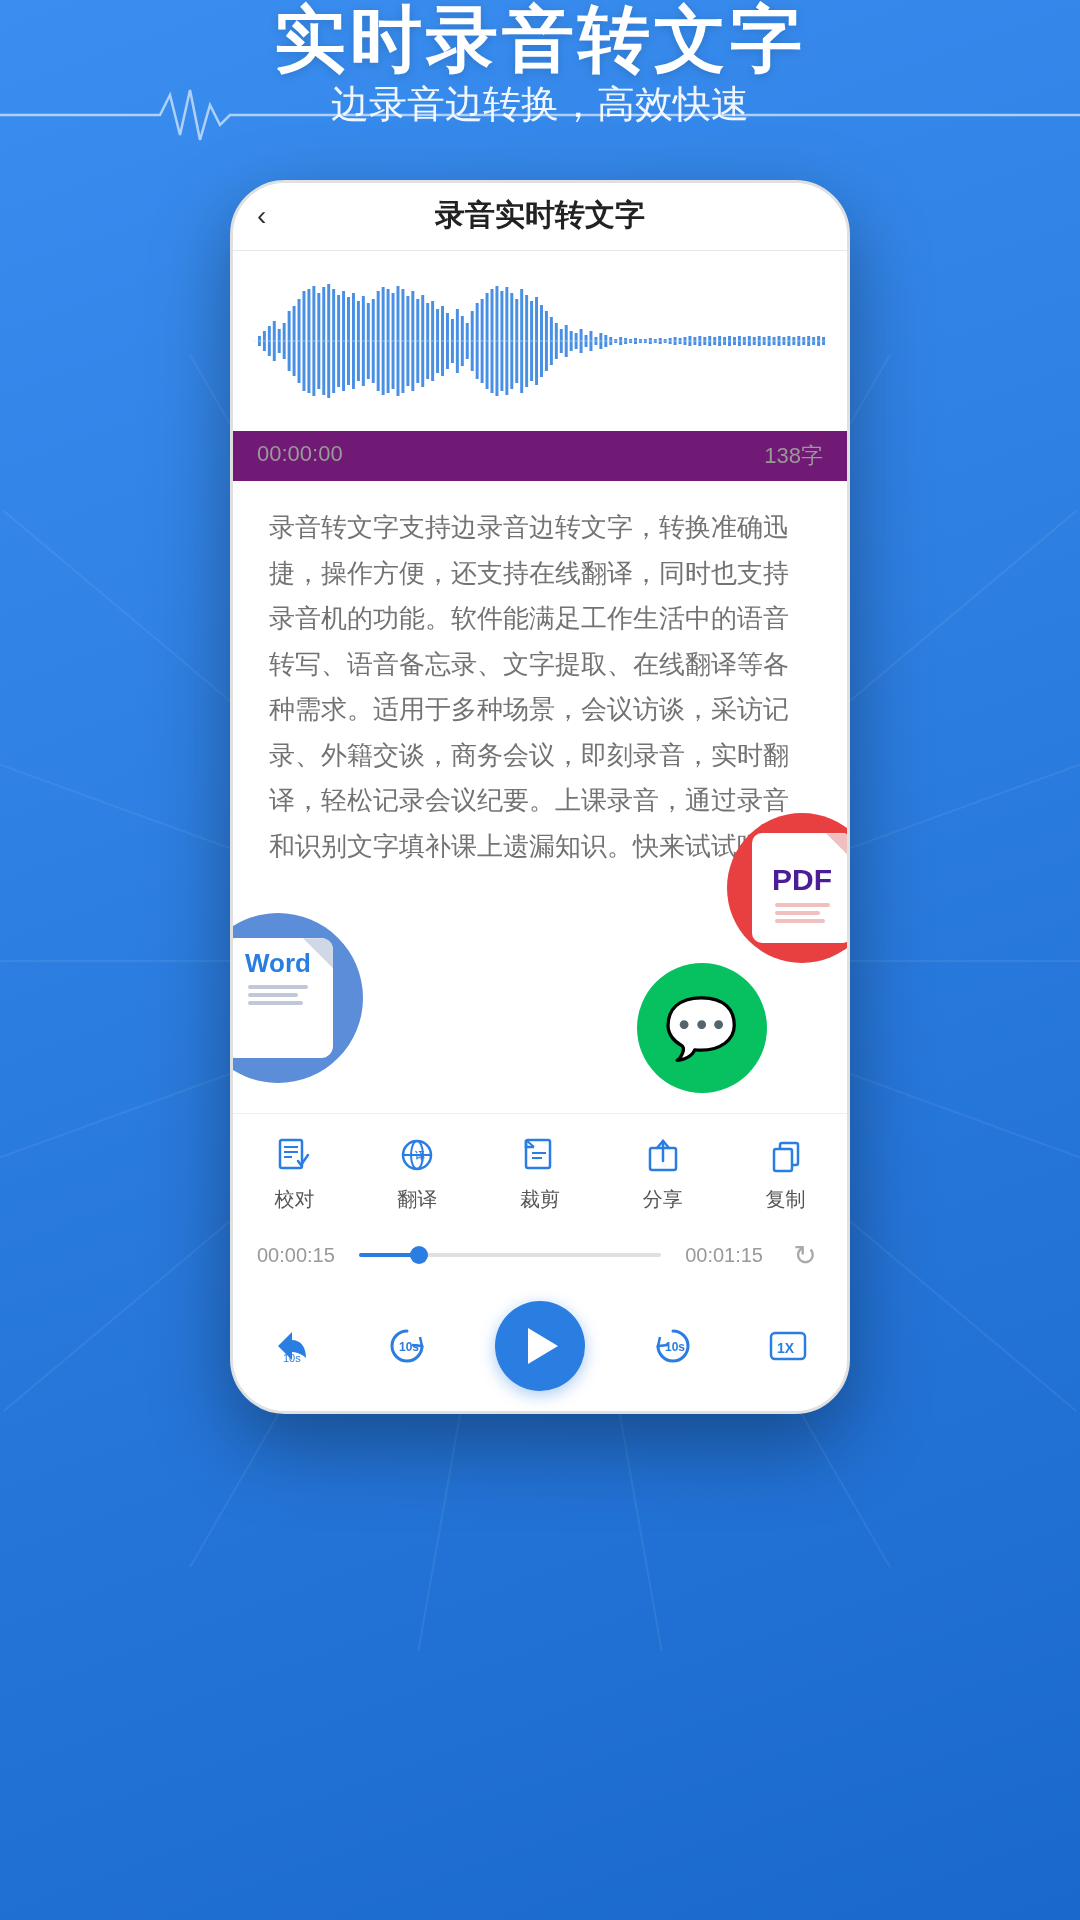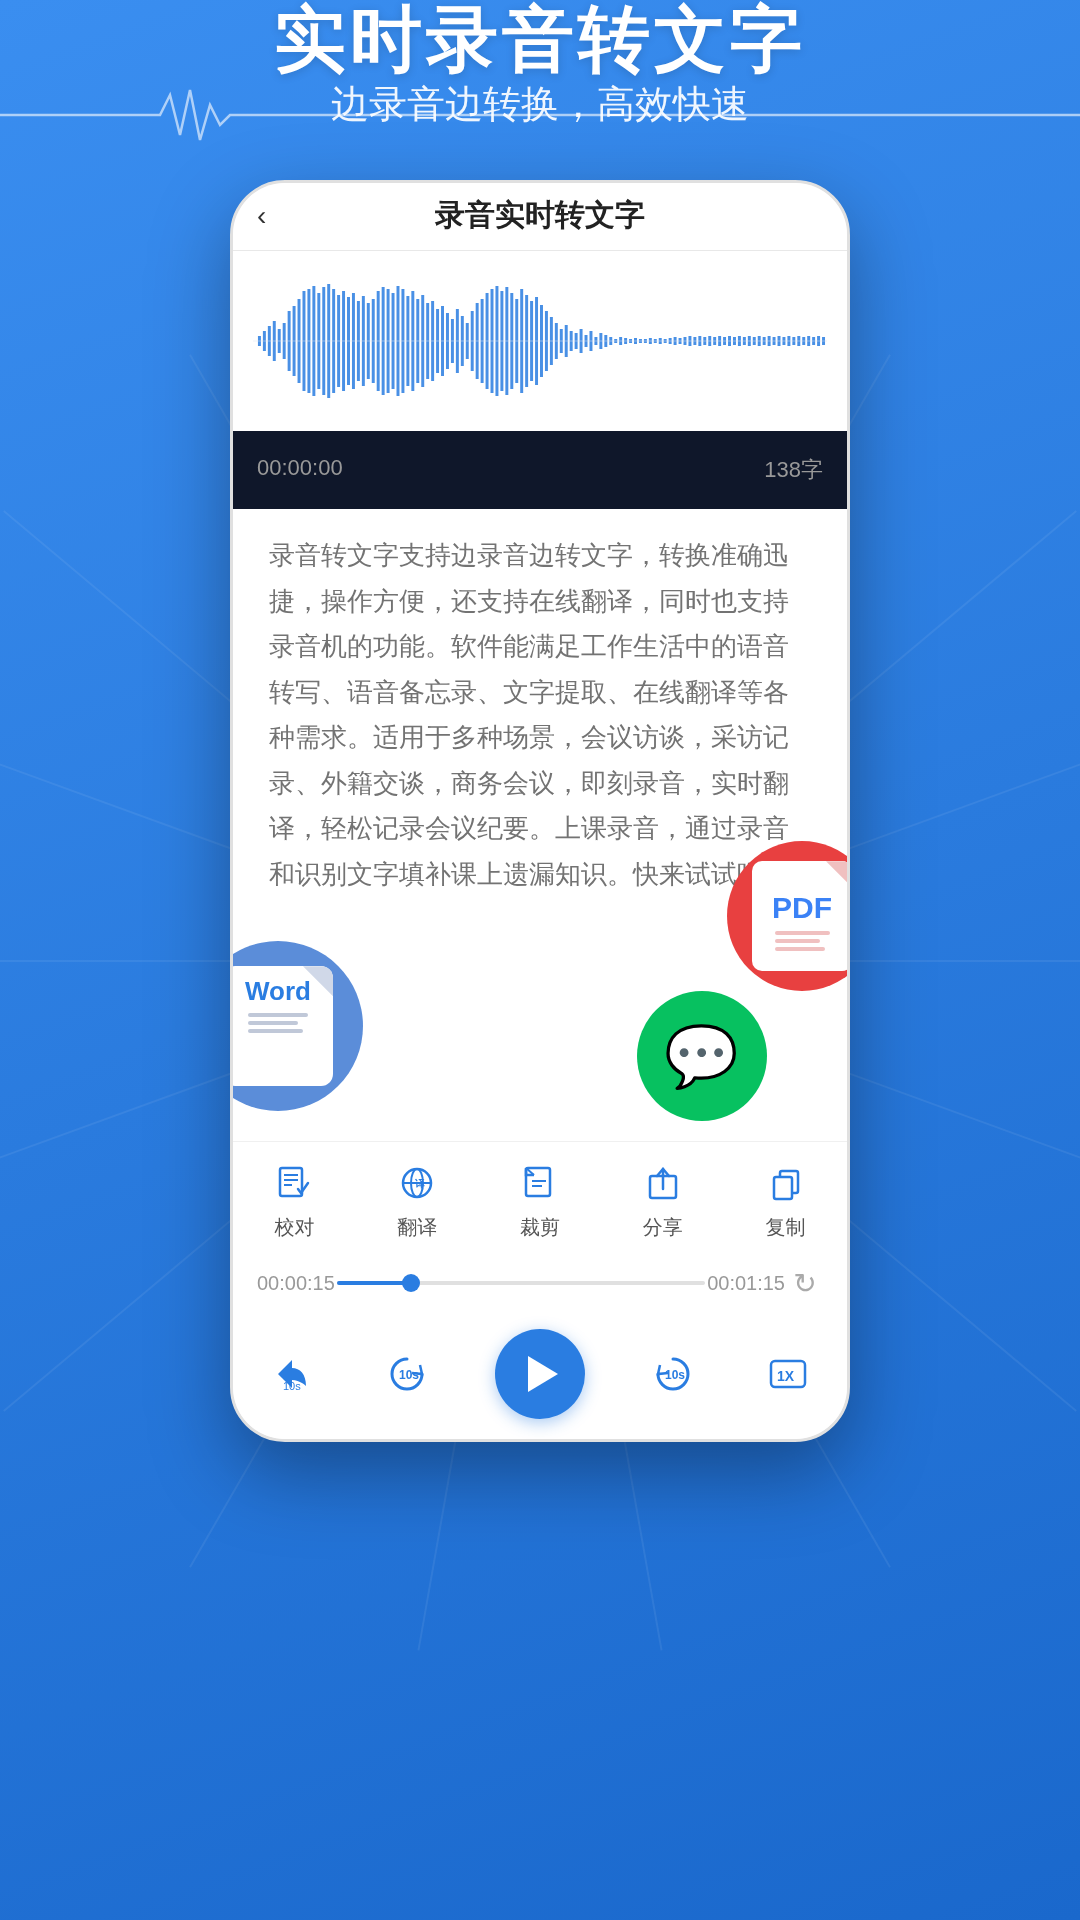--- a/index.html
+++ b/index.html
@@ -191,22 +191,22 @@
       align-items: center;
       justify-content: center;
     }
     .waveform-area svg {
       width: 100%;
       height: 120px;
     }
 
     
     .time-bar {
-      background: #0f172a;
-      padding: 24px 24px;
+      background: #701a75;
+      padding: 10px 24px;
       display: flex;
       justify-content: space-between;
       font-size: 22px;
       color: #999;
     }
 
     
     .transcript {
       background: #fff;
       padding: 24px 36px;
@@ -249,21 +249,21 @@
       font-size: 20px;
       color: #555;
     }
 
     
     .progress-area {
       background: #fff;
       padding: 14px 24px;
       display: flex;
       align-items: center;
-      gap: 2px;
+      gap: 24px;
     }
     .time-label {
       font-size: 20px;
       color: #999;
       white-space: nowrap;
     }
     .progress-track {
       flex: 1;
       height: 4px;
       background: #e0e0e0;
@@ -635,21 +635,21 @@
           <div class="word-badge-lines">
             <div class="word-line" style="width:60px"></div>
             <div class="word-line" style="width:50px"></div>
             <div class="word-line" style="width:55px"></div>
           </div>
         </div>
       </div>
 
       <div class="pdf-badge">
         <div class="pdf-inner">
-          <span style="font-size:30px;font-weight:900;color:#3b82f6;margin-top:10px;">PDF</span>
+          <span style="font-size:30px;font-weight:900;color:#4c1d95;margin-top:10px;">PDF</span>
           <div class="word-badge-lines">
             <div class="word-line" style="width:55px;background:#f0c0c0"></div>
             <div class="word-line" style="width:45px;background:#f0c0c0"></div>
             <div class="word-line" style="width:50px;background:#f0c0c0"></div>
           </div>
         </div>
       </div>
 
       <div class="wechat-badge">
         <span class="wechat-icon">💬</span>

